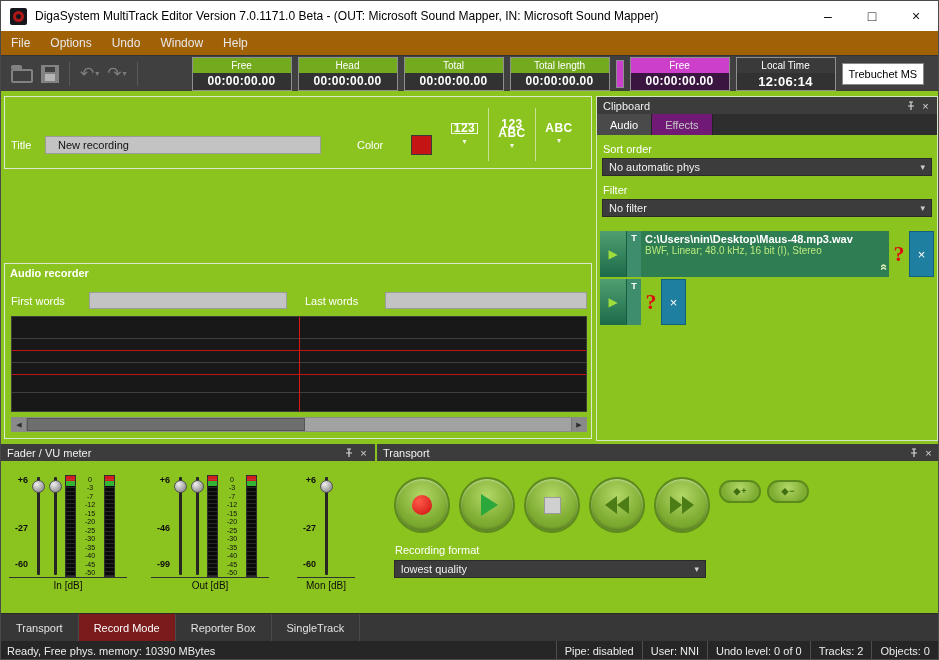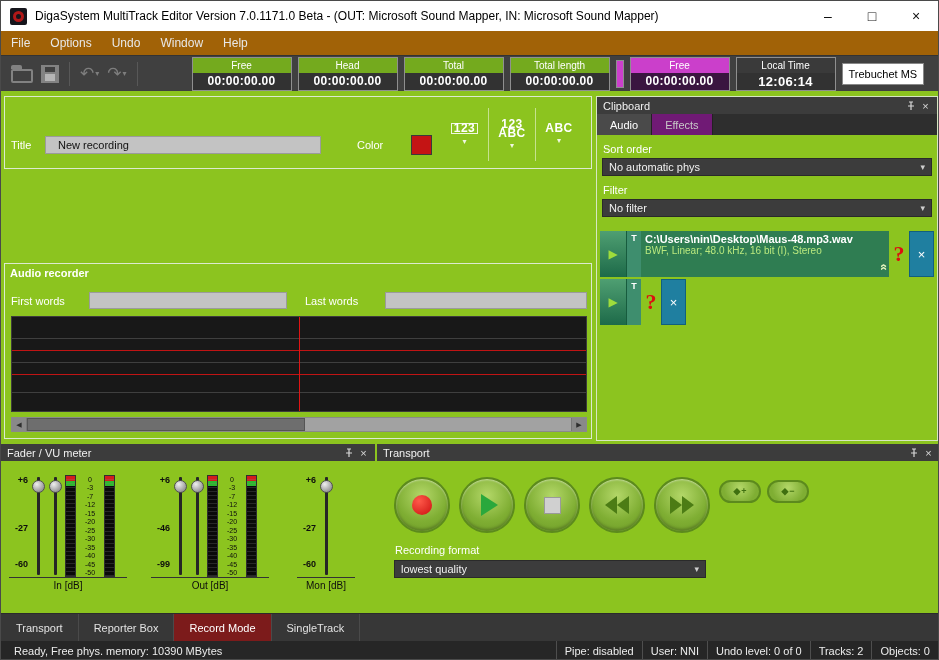--- a/index.html
+++ b/index.html
@@ -117,21 +117,21 @@
 .tri.l{border-right:12px solid #4c7c15}
 .tri.r{border-left:12px solid #4c7c15}
 #recfmtlabel{position:absolute;left:18px;top:100px;color:#fff;font-size:11px}
 #recfmtdd{position:absolute;left:17px;top:116px;width:312px;margin:0}
 
 
 #tabbar{position:absolute;left:0;top:612px;width:100%;height:28px;background:#373737;display:flex;border-top:1px solid #2b2b2b}
 .btab{padding:0 15px;display:flex;align-items:center;color:#e2e2e2;font-size:11px;border-right:1px solid #4a4a4a;background:#373737}
 .btab.active{background:#7c1b1b;color:#fff}
 #statusbar{position:absolute;left:0;top:640px;width:100%;height:20px;background:#262626;display:flex;align-items:center;color:#ececec;font-size:11px}
-#statusleft{padding-left:13px}
+#statusleft{padding-left:6px}
 #statusright{margin-left:auto;display:flex;height:100%}
 .sseg{display:flex;align-items:center;padding:0 8px;border-left:1px solid #4e4e4e}
 </style>
 </head>
 <body>
 
 <div id="win">
 
   <div id="titlebar">
     <div id="appicon"></div>
@@ -425,22 +425,22 @@
       </div>
     <div id="recfmtlabel">Recording format</div>
     <div class="dd" id="recfmtdd">
       <span>lowest quality</span>
       <span class="ddarrow">▾</span>
     </div>
   </div>
 
   <div id="tabbar">
     <span class="btab">Transport</span>
+    <span class="btab active">Record Mode</span>
     <span class="btab">Reporter Box</span>
-    <span class="btab active">Record Mode</span>
     <span class="btab">SingleTrack</span>
   </div>
 
   <div id="statusbar">
     <span id="statusleft">Ready, Free phys. memory: 10390 MBytes</span>
     <span id="statusright">
       <span class="sseg">Pipe: disabled</span>
       <span class="sseg">User: NNI</span>
       <span class="sseg">Undo level: 0 of 0</span>
       <span class="sseg">Tracks: 2</span>

